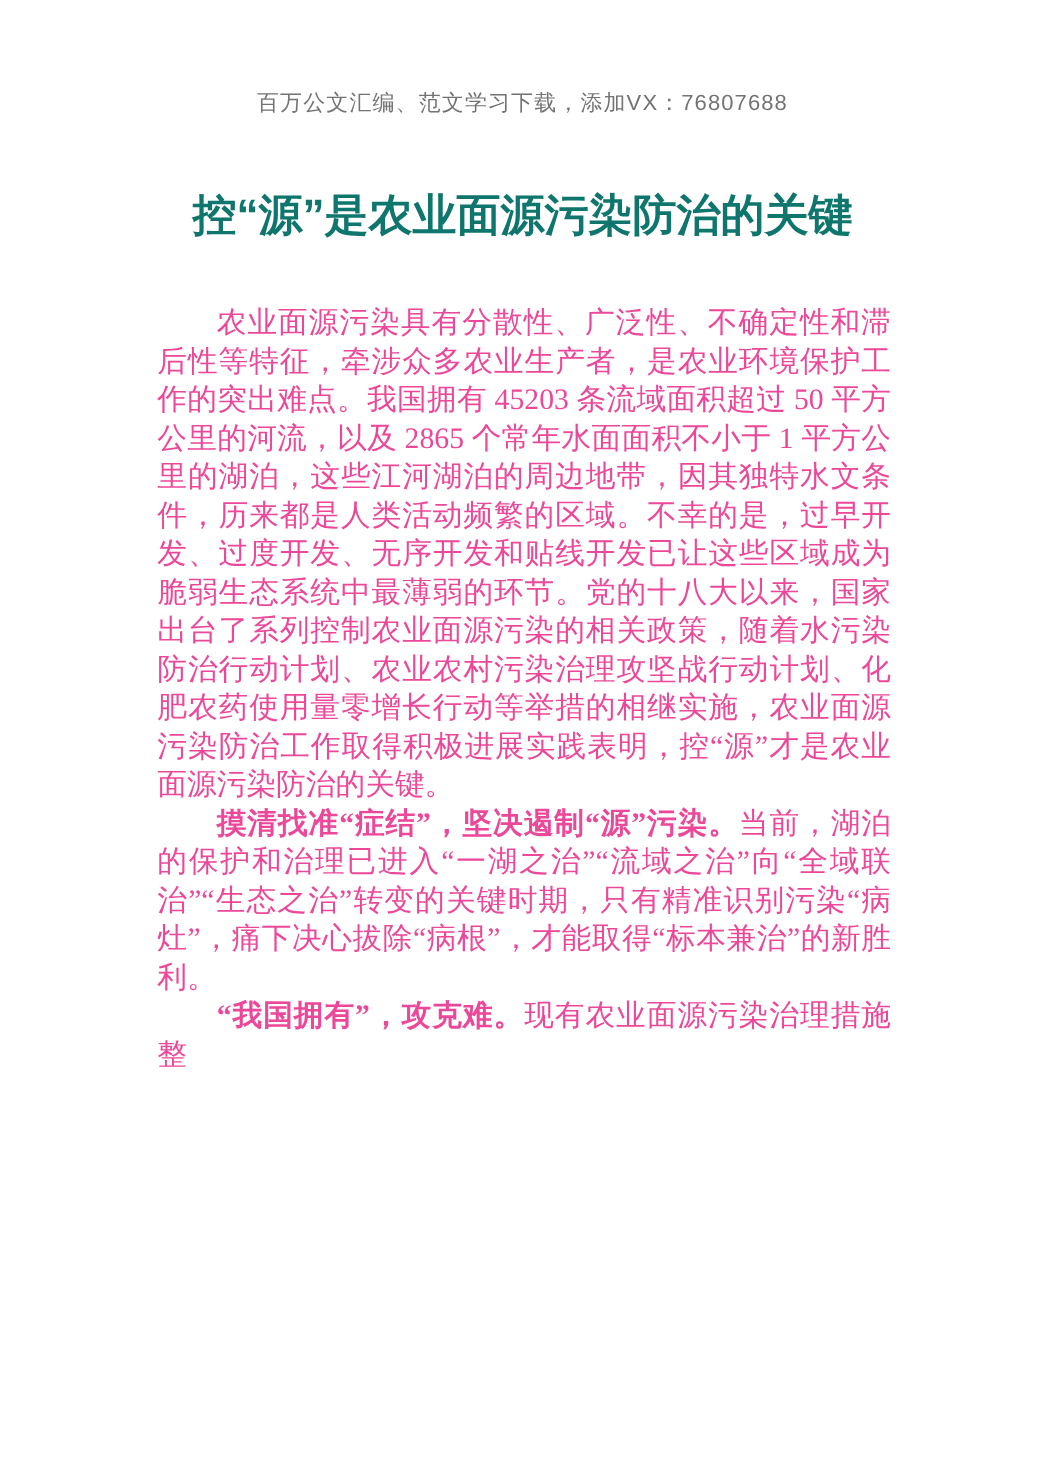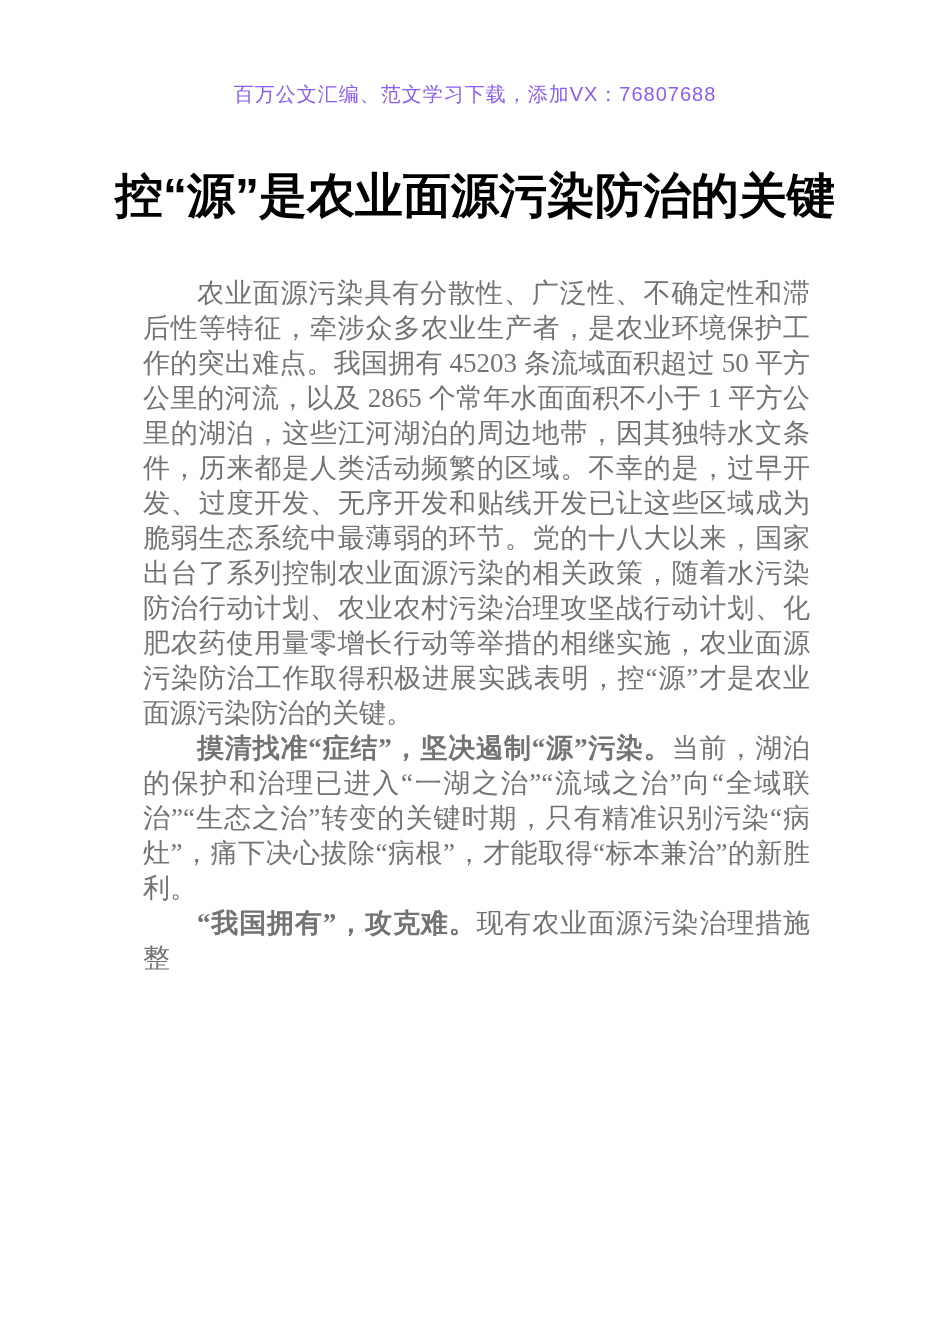--- a/index.html
+++ b/index.html
@@ -13,38 +13,38 @@
     overflow: hidden;
     font-family: "Liberation Serif", "DejaVu Serif", serif;
     color: #000000;
   }
   .promo {
     padding-top: 80px;
     text-align: center;
     font-family: "Liberation Sans", "DejaVu Sans", sans-serif;
     font-size: 20px;
     line-height: 28px;
-    color: #8b5cf6;
+    color: #737373;
     letter-spacing: 1px;
   }
   .title {
     margin-top: 64px;
     text-align: center;
     font-family: "Liberation Sans", "DejaVu Sans", sans-serif;
-    font-size: 48px;
+    font-size: 40px;
     line-height: 48px;
     font-weight: bold;
-    color: #000000;
+    color: #0f766e;
   }
   .content {
     margin: 56px 140px 0 143px;
     font-size: 27px;
     line-height: 35px;
     text-align: justify;
-    color: #737373;
+    color: #ec4899;
   }
   .para {
     text-indent: 2em;
     margin: 0;
   }
   .lead {
     font-weight: bold;
   }
 </style>
 </head>

